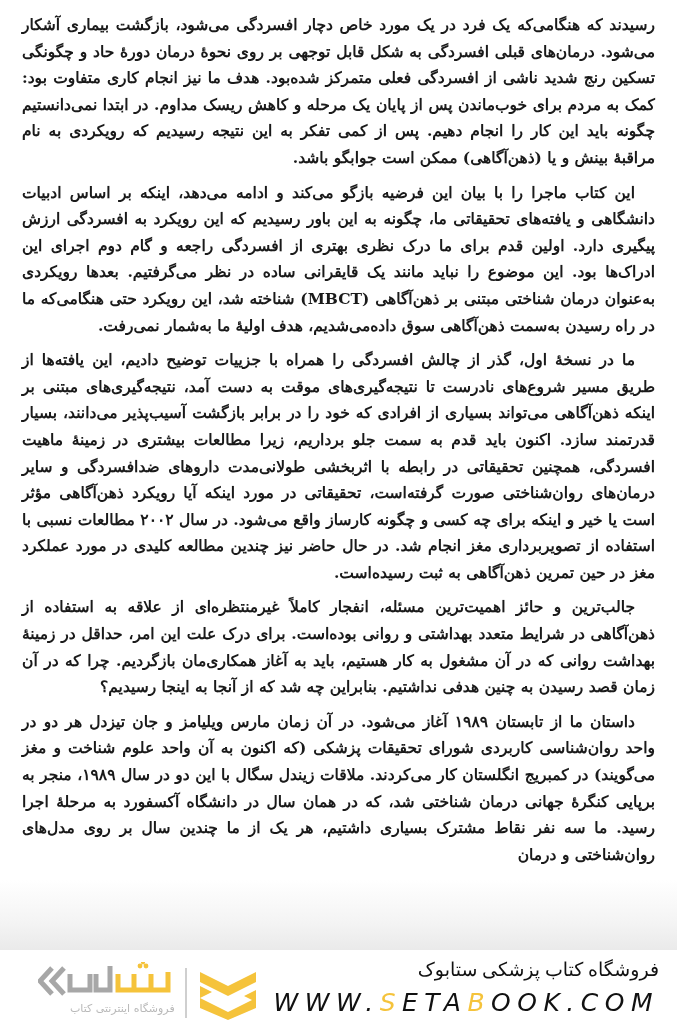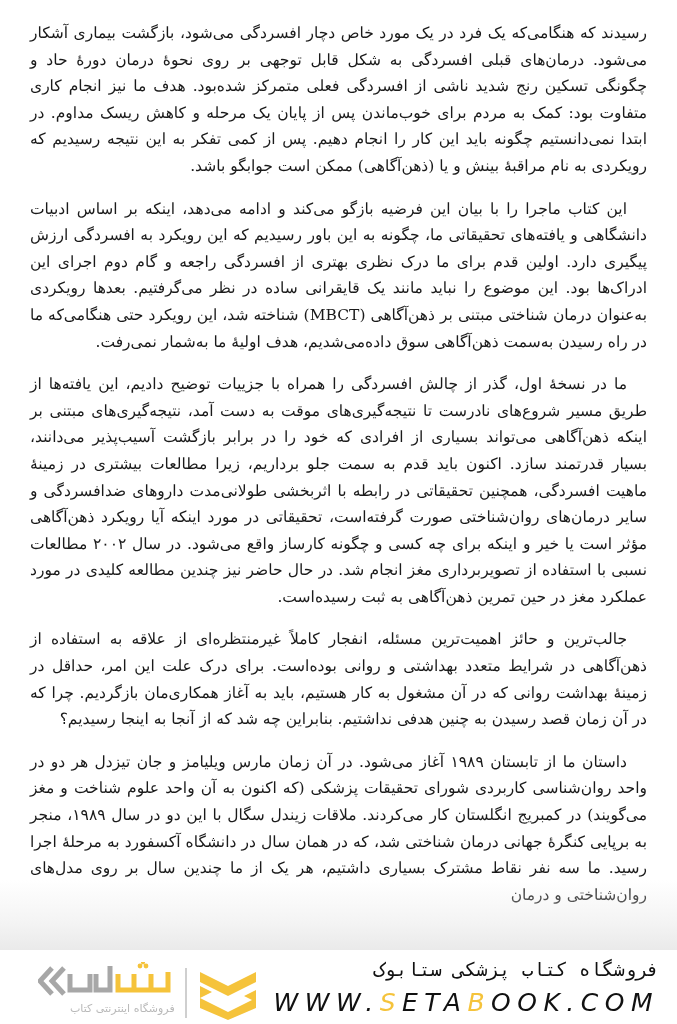--- a/index.html
+++ b/index.html
@@ -25,22 +25,23 @@
     }
     .text-body {
       direction: rtl;
       text-align: justify;
       text-align-last: right;
       padding: 4px 14px 0 14px;
       font-size: 15.5px;
       line-height: 26.6px;
     }
     .text-body p {
-      margin: 16px;
+      margin: 8px;
       text-indent: 20px;
+      font-weight: bold;
     }
     .text-body p.first {
       text-indent: 0;
     }
     .fade {
       position: absolute;
       left: 0;
       right: 0;
       top: 880px;
       height: 70px;
@@ -92,21 +93,21 @@
       left: 160px;
       top: 6px;
       width: 60px;
       height: 52px;
     }
     .shop-title {
       position: absolute;
       right: 18px;
       top: 8px;
       direction: rtl;
-      font-family: Liberation Mono, monospace;
+      font-family: Liberation Serif, serif;
       font-size: 19px;
       color: #111111;
       white-space: nowrap;
     }
     .shop-url {
       position: absolute;
       right: 18px;
       top: 38px;
       font-family: "DejaVu Sans", sans-serif;
       font-size: 25px;

